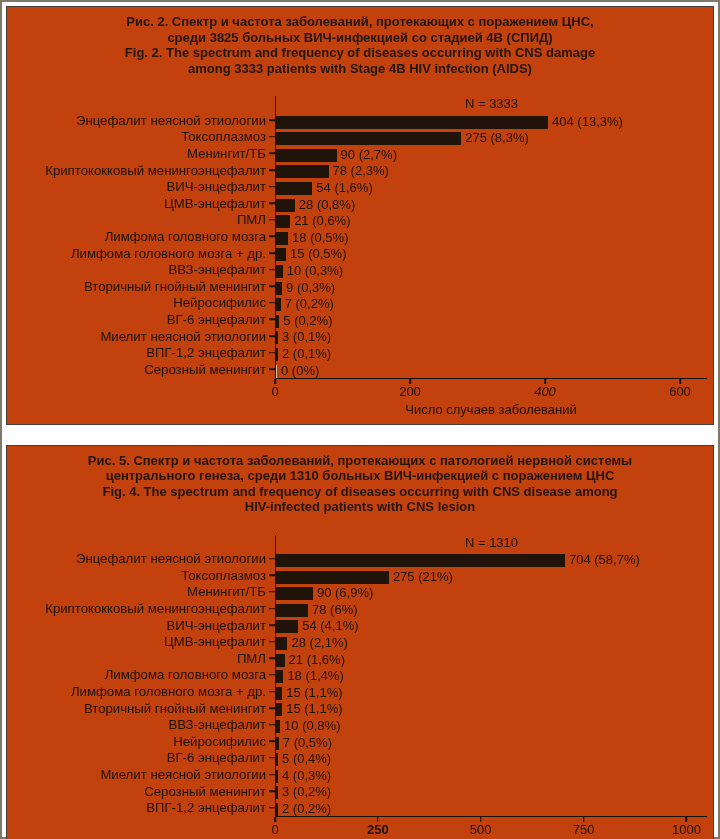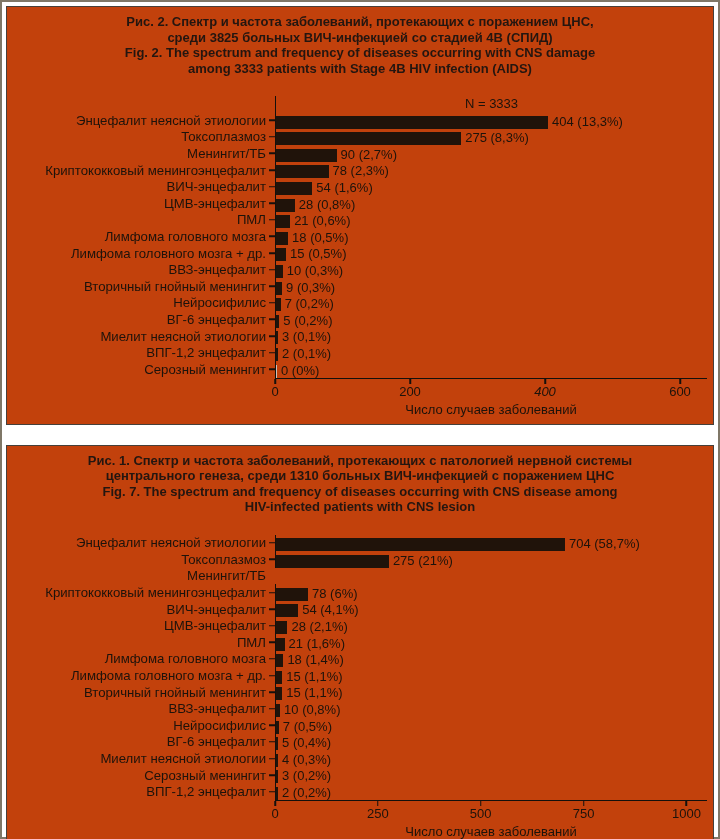--- a/index.html
+++ b/index.html
@@ -229,45 +229,50 @@
         <div class="ticklab" style="left: 0%;">0</div>
         <div class="ticklab" style="left: 31.25%;">200</div>
         <div class="ticklab" style="left: 62.5%; font-style: italic;">400</div>
         <div class="ticklab" style="left: 93.75%;">600</div>
       </div>
     <div class="xlabel">Число случаев заболеваний</div>
   </section>
 
   <section class="panel">
     <div class="title">
-      <div>Рис. 1. Спектр и частота заболеваний, протекающих с патологией нервной системы</div>
+      <div>Рис. 5. Спектр и частота заболеваний, протекающих с патологией нервной системы</div>
       <div>центрального генеза, среди 1310 больных ВИЧ-инфекцией с поражением ЦНС</div>
-      <div>Fig. 7. The spectrum and frequency of diseases occurring with CNS disease among</div>
+      <div>Fig. 4. The spectrum and frequency of diseases occurring with CNS disease among</div>
       <div>HIV-infected patients with CNS lesion</div>
     </div>
     <div class="n-row">
       <div class="n-spacer"></div>
+      <div class="n-area">N = 1310</div>
     </div>
     <div class="rows">
         <div class="brow">
           <div class="cat">Энцефалит неясной этиологии</div>
           <div class="area">
             <div class="bar" style="width: max(67.0476%, 2px);"></div>
             <div class="val">704 (58,7%)</div>
           </div>
         </div>
         <div class="brow">
           <div class="cat">Токсоплазмоз</div>
           <div class="area">
             <div class="bar" style="width: max(26.1905%, 2px);"></div>
             <div class="val">275 (21%)</div>
           </div>
         </div>
         <div class="brow">
           <div class="cat">Менингит/ТБ</div>
+          <div class="area">
+            <div class="bar" style="width: max(8.57143%, 2px);"></div>
+            <div class="val">90 (6,9%)</div>
+          </div>
         </div>
         <div class="brow">
           <div class="cat">Криптококковый менингоэнцефалит</div>
           <div class="area">
             <div class="bar" style="width: max(7.42857%, 2px);"></div>
             <div class="val">78 (6%)</div>
           </div>
         </div>
         <div class="brow">
           <div class="cat">ВИЧ-энцефалит</div>
@@ -356,21 +361,21 @@
       </div>
     <div class="xaxis">
         <div class="tick" style="left: 0%;"></div>
         <div class="tick" style="left: 23.8095%;"></div>
         <div class="tick" style="left: 47.619%;"></div>
         <div class="tick" style="left: 71.4286%;"></div>
         <div class="tick" style="left: 95.2381%;"></div>
       </div>
     <div class="xtl">
         <div class="ticklab" style="left: 0%;">0</div>
-        <div class="ticklab" style="left: 23.8095%;">250</div>
+        <div class="ticklab" style="left: 23.8095%; font-weight: bold;">250</div>
         <div class="ticklab" style="left: 47.619%;">500</div>
         <div class="ticklab" style="left: 71.4286%;">750</div>
         <div class="ticklab" style="left: 95.2381%;">1000</div>
       </div>
     <div class="xlabel">Число случаев заболеваний</div>
   </section>
 
 </div>
 
 </body></html>

